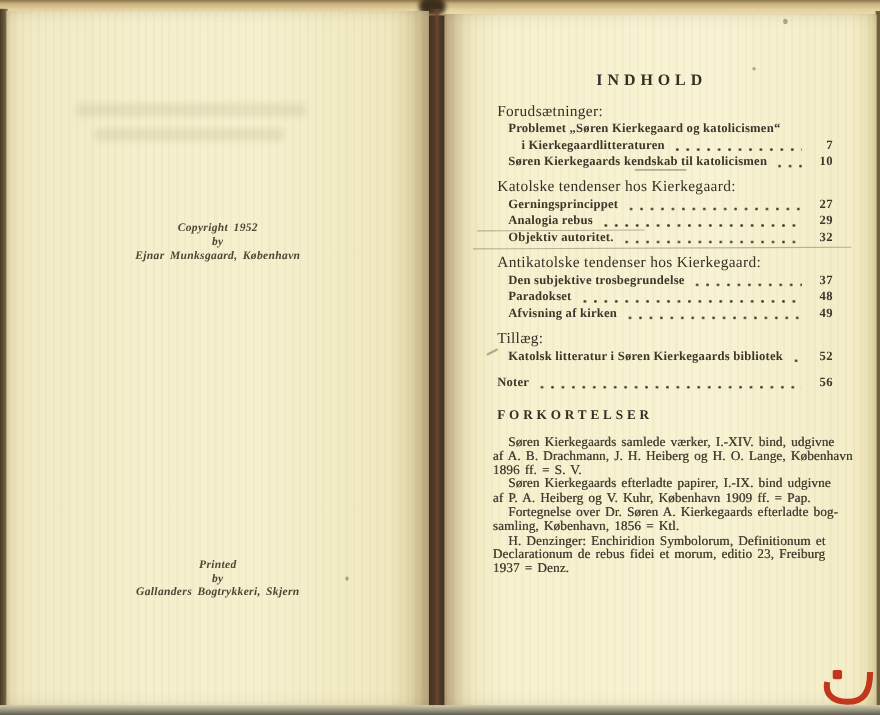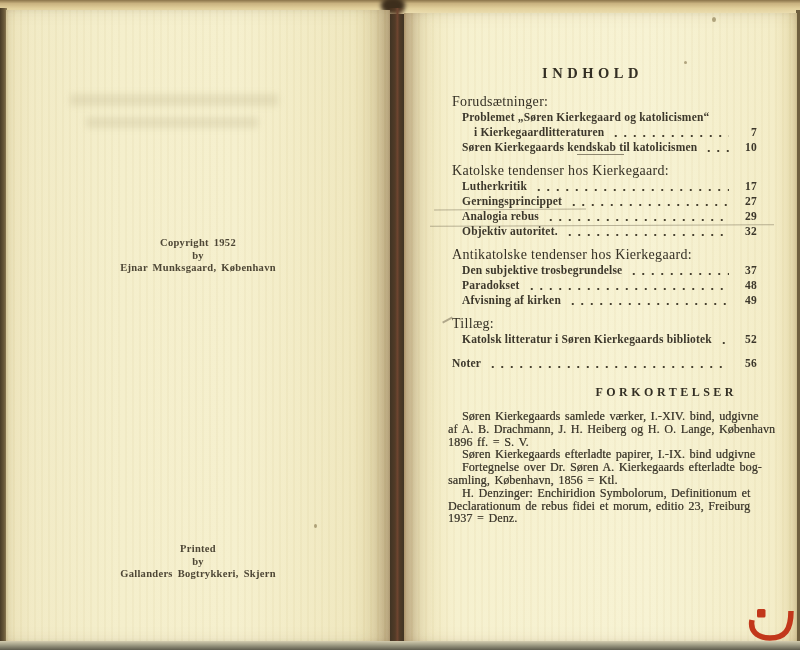--- a/index.html
+++ b/index.html
@@ -30,42 +30,42 @@
   }
   .texture { position:absolute; inset:0; pointer-events:none;
     background:repeating-linear-gradient(90deg, rgba(176,156,104,.05) 0 2px, rgba(255,255,242,.05) 2px 7px); }
   .gutter { position:absolute; left:388px; top:8px; width:18px; height:636px; z-index:3;
     background:linear-gradient(90deg, rgba(80,50,30,0) 0, rgba(112,72,46,.45) 40%, #6f4530 52%, rgba(112,72,46,.35) 66%, rgba(80,50,30,0) 100%); }
   
   .ghost { position:absolute; background:rgba(150,138,92,.16); filter:blur(3px); border-radius:3px; }
   .g1 { left:64px; top:84px;  width:208px; height:12px; }
   .g2 { left:80px; top:107px; width:172px; height:11px; }
   .imprint { position:absolute; left:0; width:100%; text-align:center;
-    font-weight:bold; color:#4e4736; font-size:10.5px; line-height:12.5px;
-    letter-spacing:.3px; word-spacing:2px;margin-top:35px; }
+    font-style:italic; font-weight:bold; color:#4e4736; font-size:10.5px; line-height:12.5px;
+    letter-spacing:.3px; word-spacing:2px; }
   .imprint-top { top:192px; }
   .imprint-bottom { top:498px; }
   
   .rp-inner { position:absolute; left:0; top:0; width:100%; height:100%; color:#3c372b; }
   .toc { margin:0 0 0 48px; width:305px; }
   .toc-title { margin:52px 24px 0 0; height:18px; text-align:center;
     font-size:14.5px; font-weight:bold; letter-spacing:4.5px; color:#332f24; }
   .toc-section { margin-top:7px; }
   .toc-section.first { margin-top:10px; }
   .toc-heading { font-size:14px; font-weight:normal; line-height:17px; letter-spacing:.3px; color:#353025; }
   .toc-row { display:flex; align-items:flex-end; font-size:11.5px; font-weight:bold;
     line-height:15px; padding-left:10px; letter-spacing:.2px; }
   .toc-row.cont { padding-left:22px; }
   .toc-label { white-space:nowrap; }
   .toc-dots { flex:1; min-width:10px; margin:0 2px 0 5px; overflow:hidden; height:15px;
     background-image:radial-gradient(circle, rgba(62,56,40,.95) 1.05px, rgba(62,56,40,0) 1.35px);
     background-size:9.5px 4px; background-repeat:repeat-x; background-position:2px 9px; }
   .toc-page { width:26px; text-align:right; white-space:nowrap; }
   .noter-row { margin-top:9px; padding-left:0; }
-  .abbr-title { margin:14px 20px 0 0; height:16px; text-align:right;
+  .abbr-title { margin:14px 20px 0 0; height:16px; text-align:left;
     font-size:12px; font-weight:bold; letter-spacing:3.5px; color:#332f24; }
   .abbr { margin:9px 0 0 44px; width:318px; font-size:12px; line-height:12.8px;
     color:#3f3a2e; letter-spacing:.1px; word-spacing:1.5px; text-shadow:.35px 0 0 rgba(63,58,46,.7); }
   .abbr-line { white-space:nowrap; }
   .abbr-line.indent { padding-left:14px; }
   
   .mark { position:absolute; background:rgba(100,91,70,.42); height:1px; }
   .u-kendskab   { left:173px; top:141px; width:47px;  background:rgba(70,62,45,.6); }
   .u-gerning    { left:30px;  top:196px; width:152px; transform:rotate(-.3deg); }
   .u-analogia   { left:26px;  top:212px; width:344px; transform:rotate(-.25deg); }
@@ -125,25 +125,20 @@
           <div class="toc-row">
             <span class="toc-label">Søren Kierkegaards kendskab til katolicismen</span>
             <span class="toc-dots"></span>
             <span class="toc-page">10</span>
           </div>
         </div>
 
         <div class="toc-section">
           <div class="toc-heading">Katolske tendenser hos Kierkegaard:</div>
           <div class="toc-row">
-            <span class="toc-label">Lutherkritik</span>
-            <span class="toc-dots"></span>
-            <span class="toc-page">17</span>
-          </div>
-          <div class="toc-row">
             <span class="toc-label">Gerningsprincippet</span>
             <span class="toc-dots"></span>
             <span class="toc-page">27</span>
           </div>
           <div class="toc-row">
             <span class="toc-label">Analogia rebus</span>
             <span class="toc-dots"></span>
             <span class="toc-page">29</span>
           </div>
           <div class="toc-row">
@@ -188,20 +183,21 @@
         </div>
 
         <div class="abbr-title">FORKORTELSER</div>
       </div>
 
       <div class="abbr">
         <div class="abbr-line indent">Søren Kierkegaards samlede værker, I.-XIV. bind, udgivne</div>
         <div class="abbr-line">af A. B. Drachmann, J. H. Heiberg og H. O. Lange, København</div>
         <div class="abbr-line">1896 ff. = S. V.</div>
         <div class="abbr-line indent">Søren Kierkegaards efterladte papirer, I.-IX. bind udgivne</div>
+        <div class="abbr-line">af P. A. Heiberg og V. Kuhr, København 1909 ff. = Pap.</div>
         <div class="abbr-line indent">Fortegnelse over Dr. Søren A. Kierkegaards efterladte bog-</div>
         <div class="abbr-line">samling, København, 1856 = Ktl.</div>
         <div class="abbr-line indent">H. Denzinger: Enchiridion Symbolorum, Definitionum et</div>
         <div class="abbr-line">Declarationum de rebus fidei et morum, editio 23, Freiburg</div>
         <div class="abbr-line">1937 = Denz.</div>
       </div>
 
       <div class="mark u-kendskab"></div>
       <div class="mark u-gerning"></div>
       <div class="mark u-analogia"></div>

